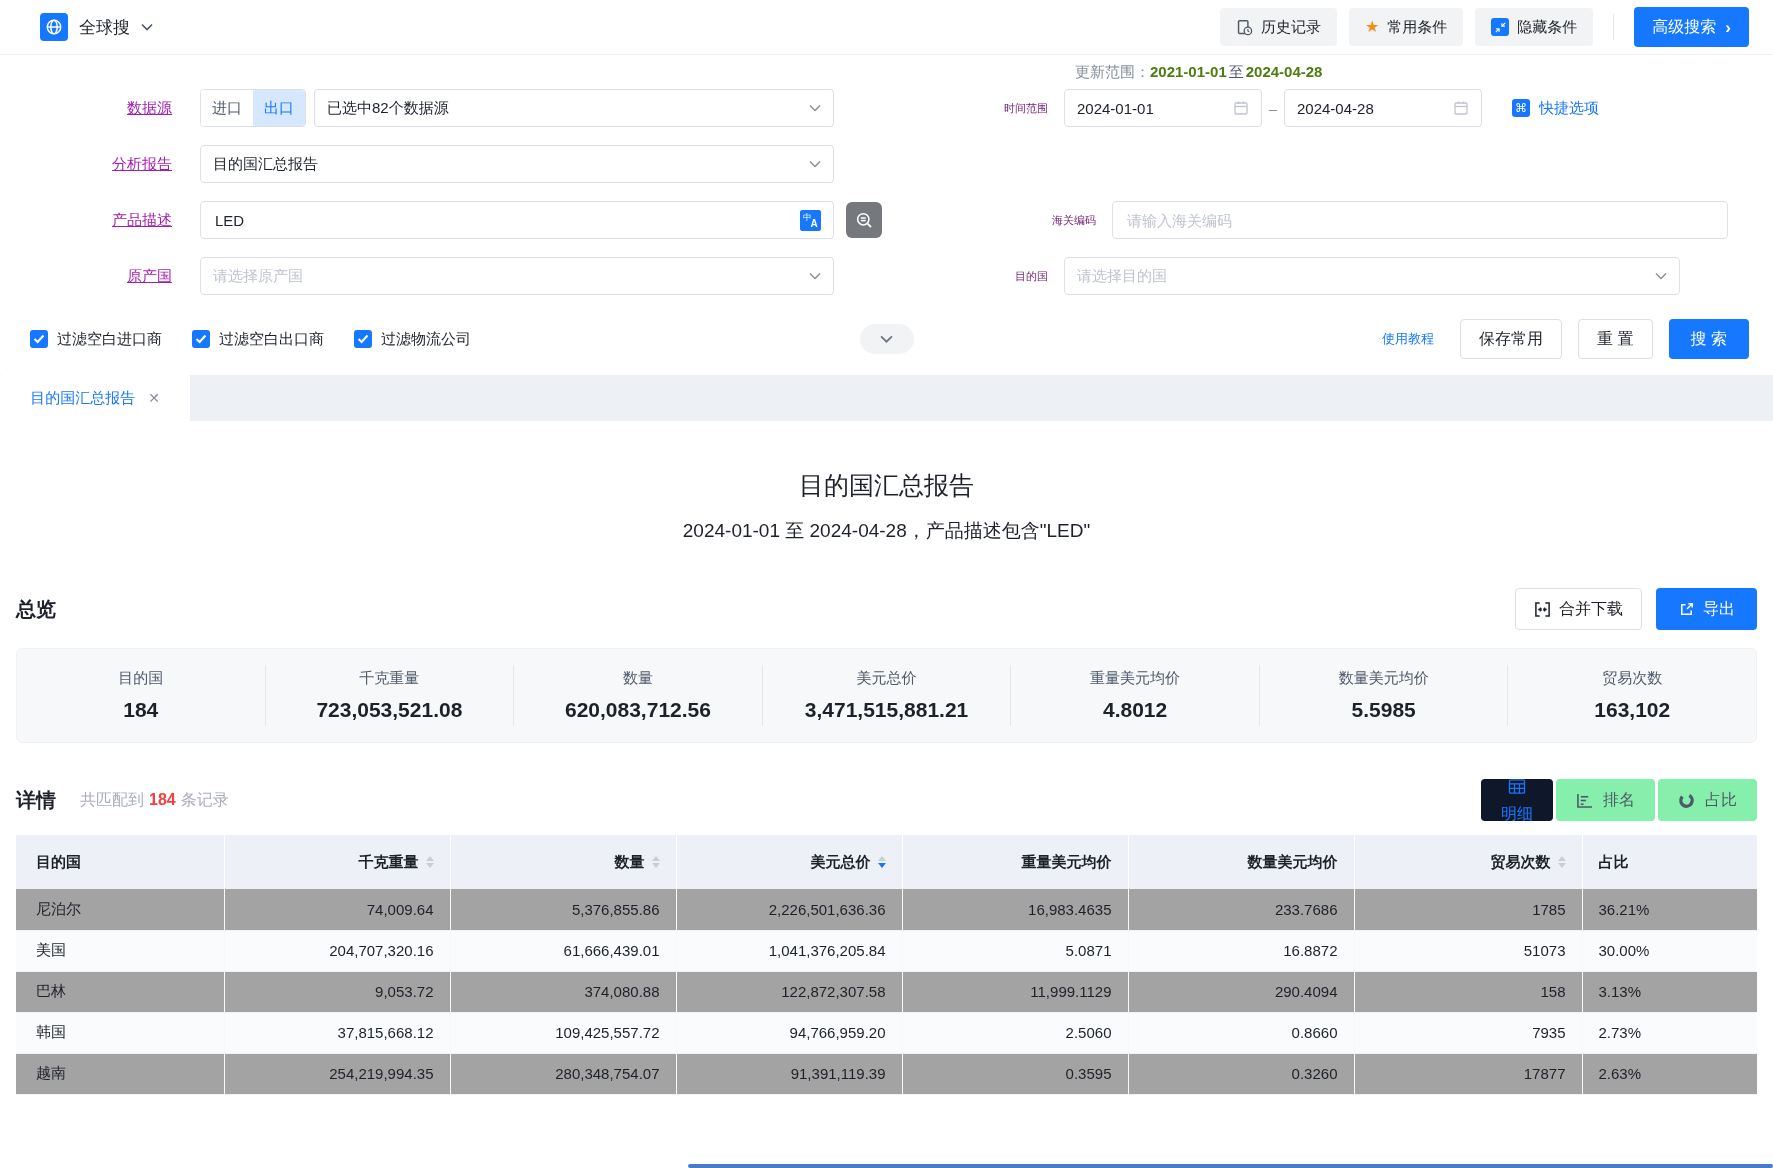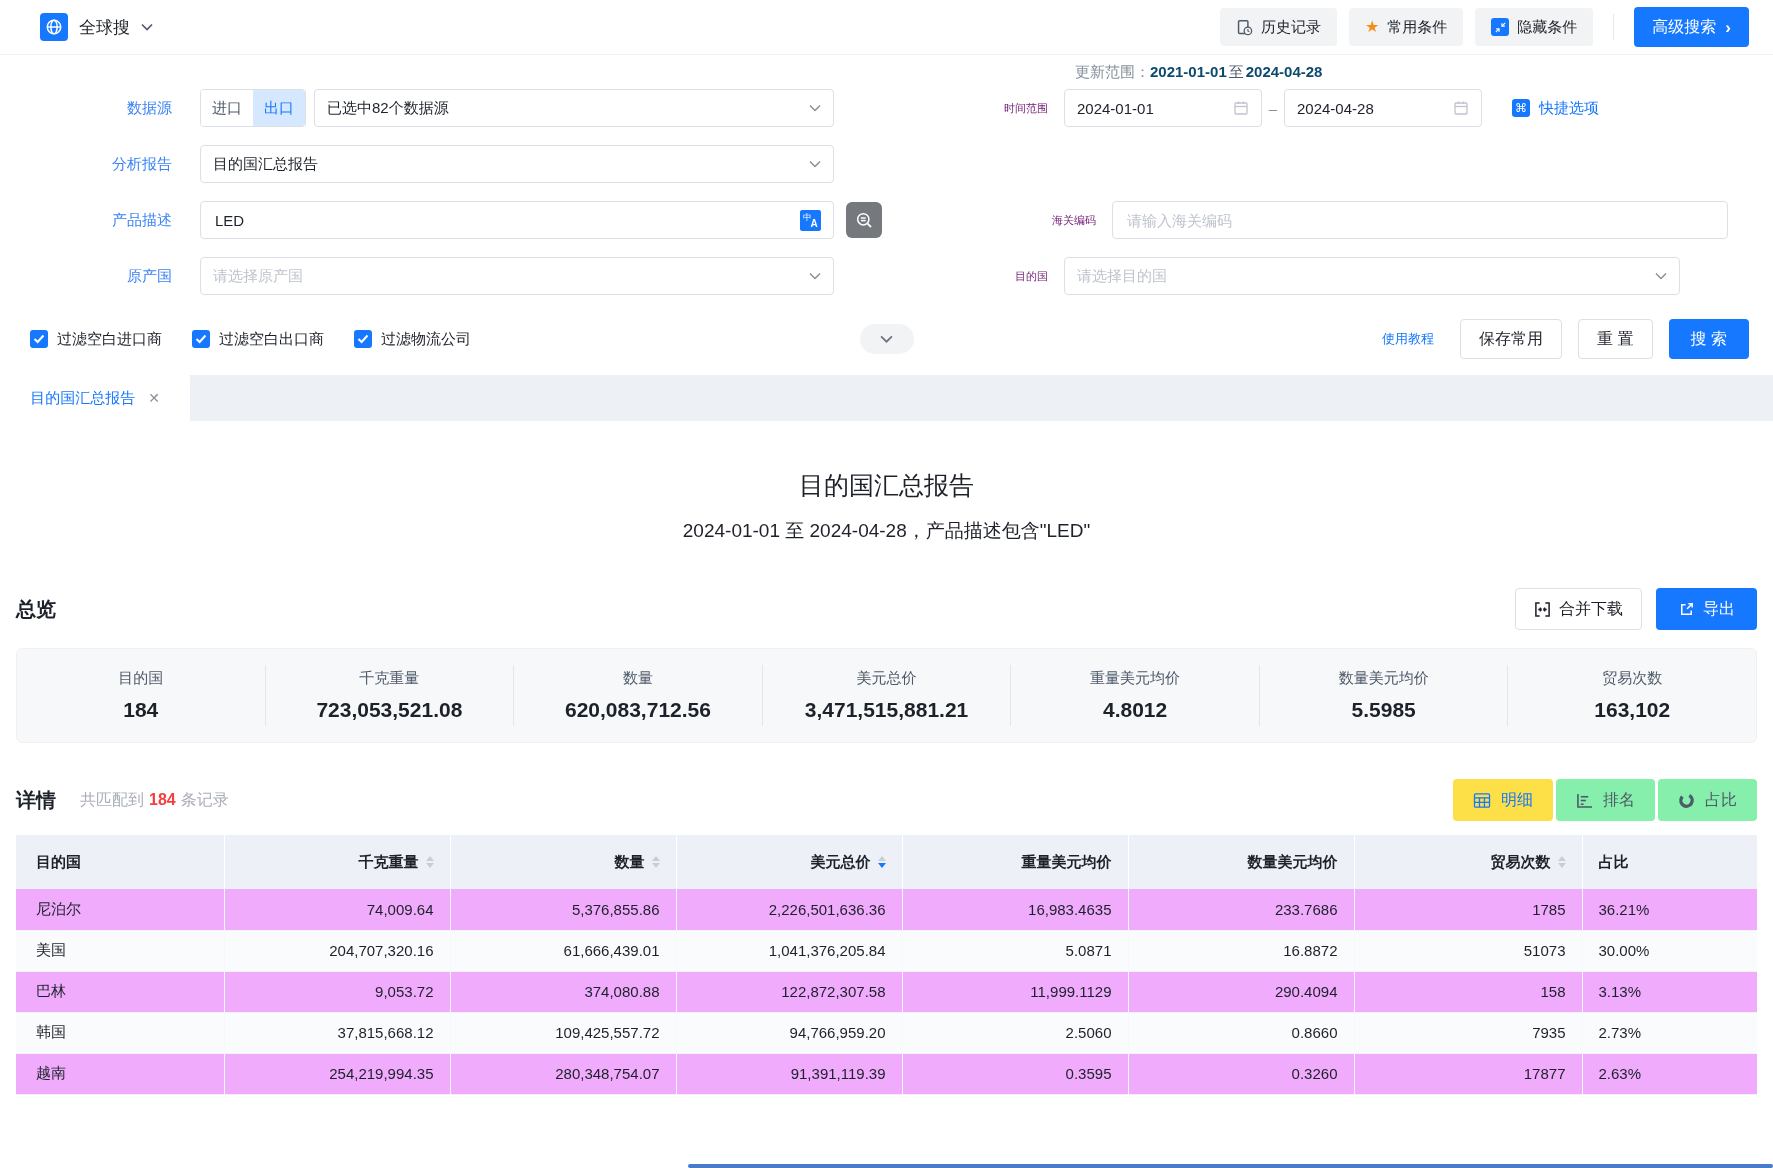--- a/index.html
+++ b/index.html
@@ -12,25 +12,25 @@
   .topbar-right{margin-left:auto;display:flex;align-items:center;gap:12px;}
   .tb-btn{height:38px;padding:0 16px;background:#f2f3f5;border:none;border-radius:4px;display:flex;align-items:center;gap:8px;font-size:15px;color:#1d2129;cursor:pointer;font-family:inherit;}
   .star-ico{color:#fa8c16;font-size:16px;line-height:1;}
   .blue-sq{width:18px;height:18px;background:#1677ff;border-radius:3px;display:flex;align-items:center;justify-content:center;flex:none;}
   .tb-divider{width:1px;height:26px;background:#e5e6eb;margin:0 8px;}
   .adv-btn{height:40px;padding:0 18px;background:#1677ff;border:none;border-radius:4px;display:flex;align-items:center;gap:9px;font-size:16px;color:#fff;cursor:pointer;font-family:inherit;}
   .chev-r{font-size:17px;line-height:1;font-weight:700;}
 
   .panel{position:relative;padding:34px 24px 0;}
   .update-range{position:absolute;top:8px;left:1075px;font-size:15px;color:#86909c;}
-  .update-range b{color:#0c4a6e;font-weight:700;}
+  .update-range b{color:#4d7c0f;font-weight:700;}
   .update-range .to{color:#4e5969;margin:0 2px;}
 
   .form-row{display:flex;align-items:center;margin-bottom:18px;}
-  .f-label{width:148px;padding-right:28px;text-align:right;font-size:15px;color:#3b82f6;flex:none;}
+  .f-label{width:148px;padding-right:28px;text-align:right;font-size:15px;color:#a21caf;flex:none;text-decoration:underline;}
   .f-label-r{width:214px;padding-right:16px;text-align:right;font-size:11px;color:#701a75;flex:none;}
   .ctrl{height:38px;box-sizing:border-box;border:1px solid #dce0e6;border-radius:4px;background:#fff;display:flex;align-items:center;font-size:15px;color:#1d2129;}
   .select{justify-content:space-between;padding:0 12px;cursor:pointer;}
   .w-left{width:634px;}
   .w-seg{width:520px;}
   .w-right{width:616px;}
   .placeholder{color:#bfc4cc;}
   .segmented{display:flex;border:1px solid #dce0e6;border-radius:4px;overflow:hidden;height:38px;box-sizing:border-box;margin-right:8px;flex:none;}
   .seg{width:52px;display:flex;align-items:center;justify-content:center;font-size:15px;color:#4e5969;background:#fff;cursor:pointer;}
   .seg.active{background:#d6e8ff;color:#1677ff;}
@@ -71,31 +71,31 @@
   .stat{flex:1;text-align:center;padding:4px 0;}
   .stat:not(:last-child){border-right:1px solid #e5e6eb;}
   .stat-label{font-size:15px;color:#4e5969;}
   .stat-value{font-size:21px;font-weight:700;color:#1d2129;margin-top:10px;}
 
   .details-head{display:flex;align-items:center;padding:0 16px;margin-top:36px;}
   .match{margin-left:24px;font-size:16px;color:#a9aeb8;}
   .match b{color:#f53f3f;font-weight:700;margin:0 5px;}
   .view-toggle{margin-left:auto;display:flex;gap:3px;}
   .vt-btn{height:42px;padding:0 20px;background:#86efac;border:none;border-radius:4px;display:flex;align-items:center;gap:10px;font-size:16px;color:#4e5969;cursor:pointer;font-family:inherit;}
-  .vt-btn.active{background:#fde047;color:#1677ff;}
+  .vt-btn.active{background:#0f172a;color:#1677ff;flex-direction:column;}
 
   .table-wrap{margin:14px 16px 0;}
   table{width:100%;border-collapse:collapse;table-layout:fixed;}
   th{background:#edf1f7;height:54px;font-size:15px;font-weight:700;color:#1d2129;padding:0 16px;box-sizing:border-box;border-right:1px solid #fff;}
   th:last-child{border-right:none;}
   th:first-child{padding-left:20px;}
   .th-in{display:flex;align-items:center;gap:7px;}
   .th-in.r{justify-content:flex-end;}
   .th-in.l{justify-content:flex-start;}
-  td{height:41px;font-size:15px;color:#1d2129;padding:0 16px;box-sizing:border-box;border-bottom:1px solid #f2f3f5;border-right:1px solid #f7f8fa;background:#f0abfc;}
+  td{height:41px;font-size:15px;color:#1d2129;padding:0 16px;box-sizing:border-box;border-bottom:1px solid #f2f3f5;border-right:1px solid #f7f8fa;background:#a3a3a3;}
   td:last-child{border-right:none;}
   td:first-child{padding-left:20px;}
   tr:nth-child(even) td{background:#fafbfc;}
   .al-r{text-align:right;}
   .al-l{text-align:left;}
   .sorter{display:inline-flex;flex-direction:column;gap:2px;cursor:pointer;}
   .car-up{width:0;height:0;border-left:4px solid transparent;border-right:4px solid transparent;border-bottom:5px solid #c9cdd4;}
   .car-down{width:0;height:0;border-left:4px solid transparent;border-right:4px solid transparent;border-top:5px solid #c9cdd4;}
   .car-down.on{border-top-color:#1677ff;}
   .hscroll{position:absolute;bottom:0;left:688px;width:1085px;height:4px;background:#4a7bc8;border-radius:2px;}

